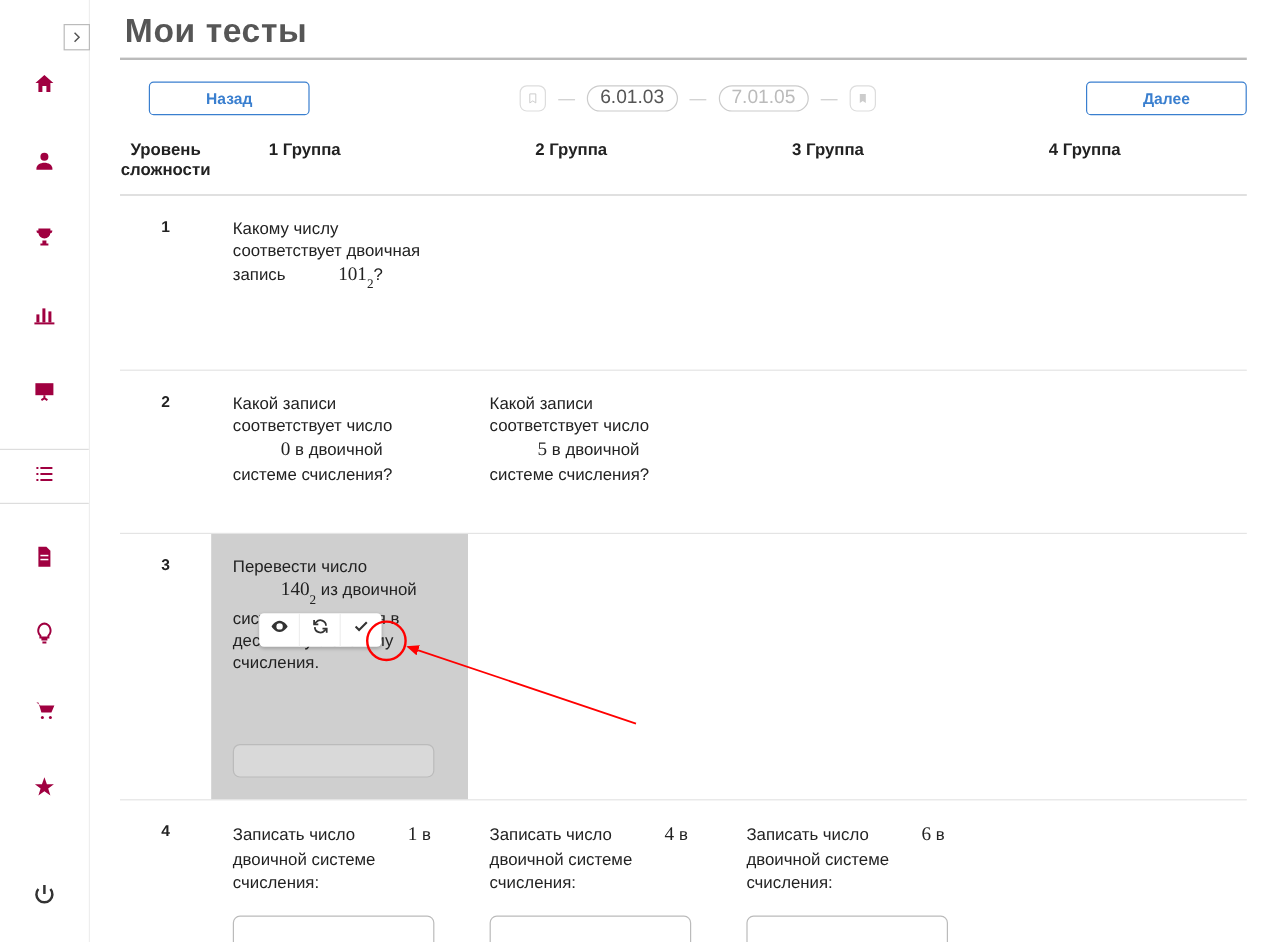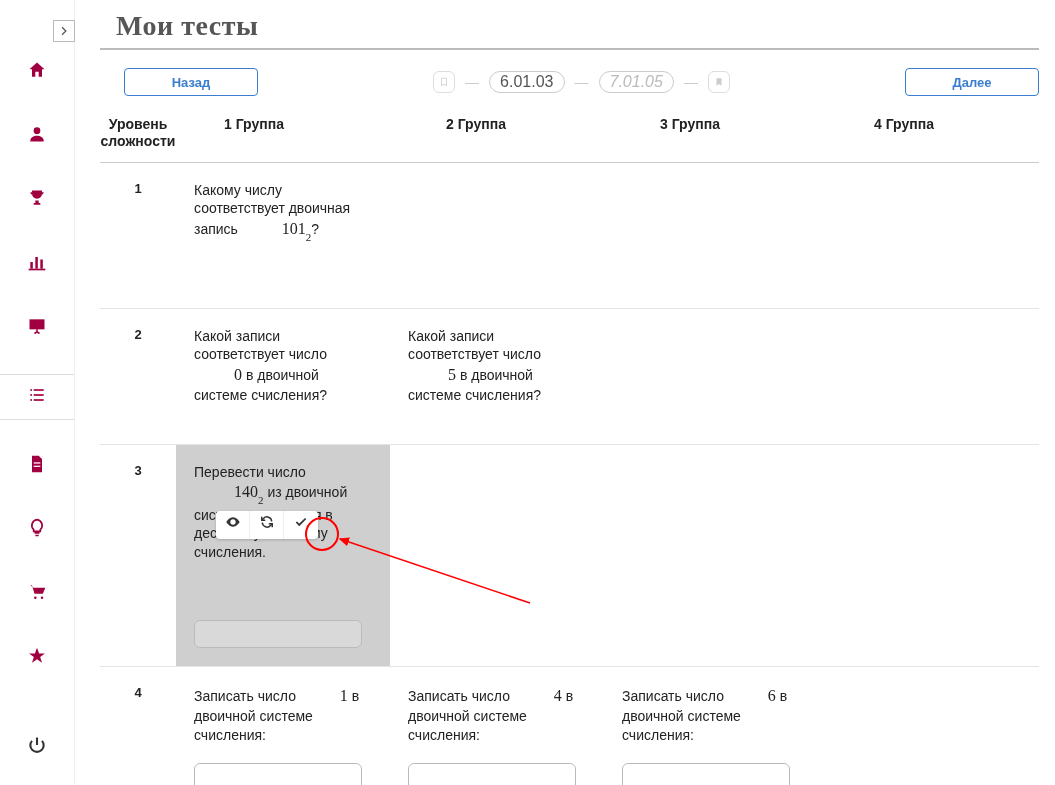--- a/index.html
+++ b/index.html
@@ -62,26 +62,26 @@
   .sidebar-sep { flex: 1; }
   .sidebar-bottom { color: #333; margin-bottom: 20px; width:100%; display:flex; justify-content:center; }
 
   .main {
     position: absolute;
     left: 100px;
     top: 10px;
     right: 16px;
   }
   .page-title {
-    font-family: Liberation Serif, serif;
+    font-family: Liberation Sans, sans-serif;
     font-size: 28px;
     font-weight: 700;
     color: #565656;
     letter-spacing: 0.5px;
-    margin-left: 16px;
+    margin-left: 4px;
   }
   .title-rule {
     border: none;
     border-top: 2px solid #bbb;
     margin-top: 6px;
   }
   .toolbar {
     display: flex;
     align-items: center;
     margin-top: 18px;
@@ -112,21 +112,21 @@
   .pill {
     border: 1px solid #ccc;
     border-radius: 12px;
     height: 22px;
     padding: 0 10px;
     display: flex;
     align-items: center;
     font-size: 16px;
     color: #555;
   }
-  .pill.disabled { color: #bbb; font-style: italic; }
+  .pill.disabled { color: #bbb; }
   .pill-mini {
     border: 1px solid #ddd;
     border-radius: 6px;
     width: 22px; height: 22px;
     display:flex; align-items:center; justify-content:center;
     font-size: 11px; color:#ccc;
   }
   .dash { color:#ccc; }
 
   .table-head {

